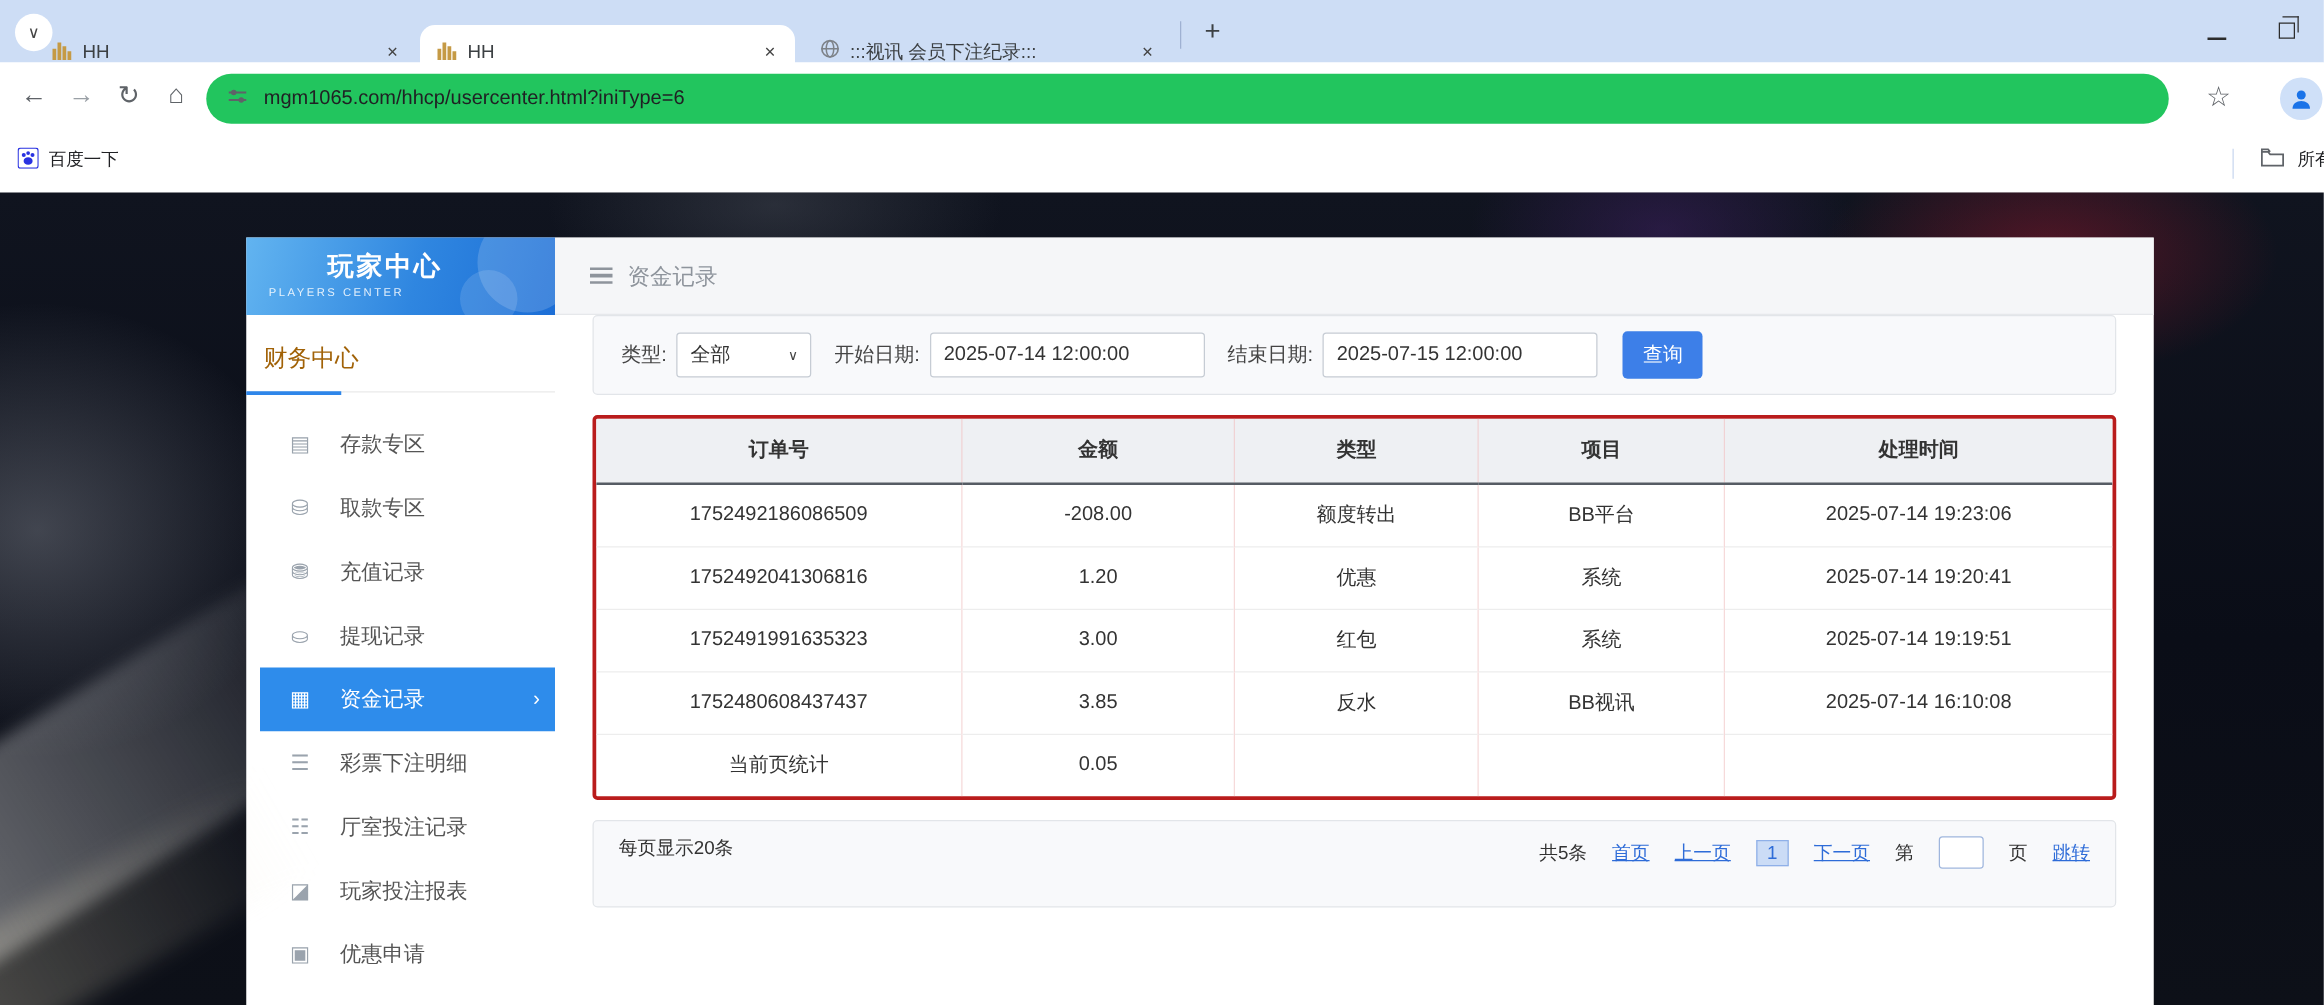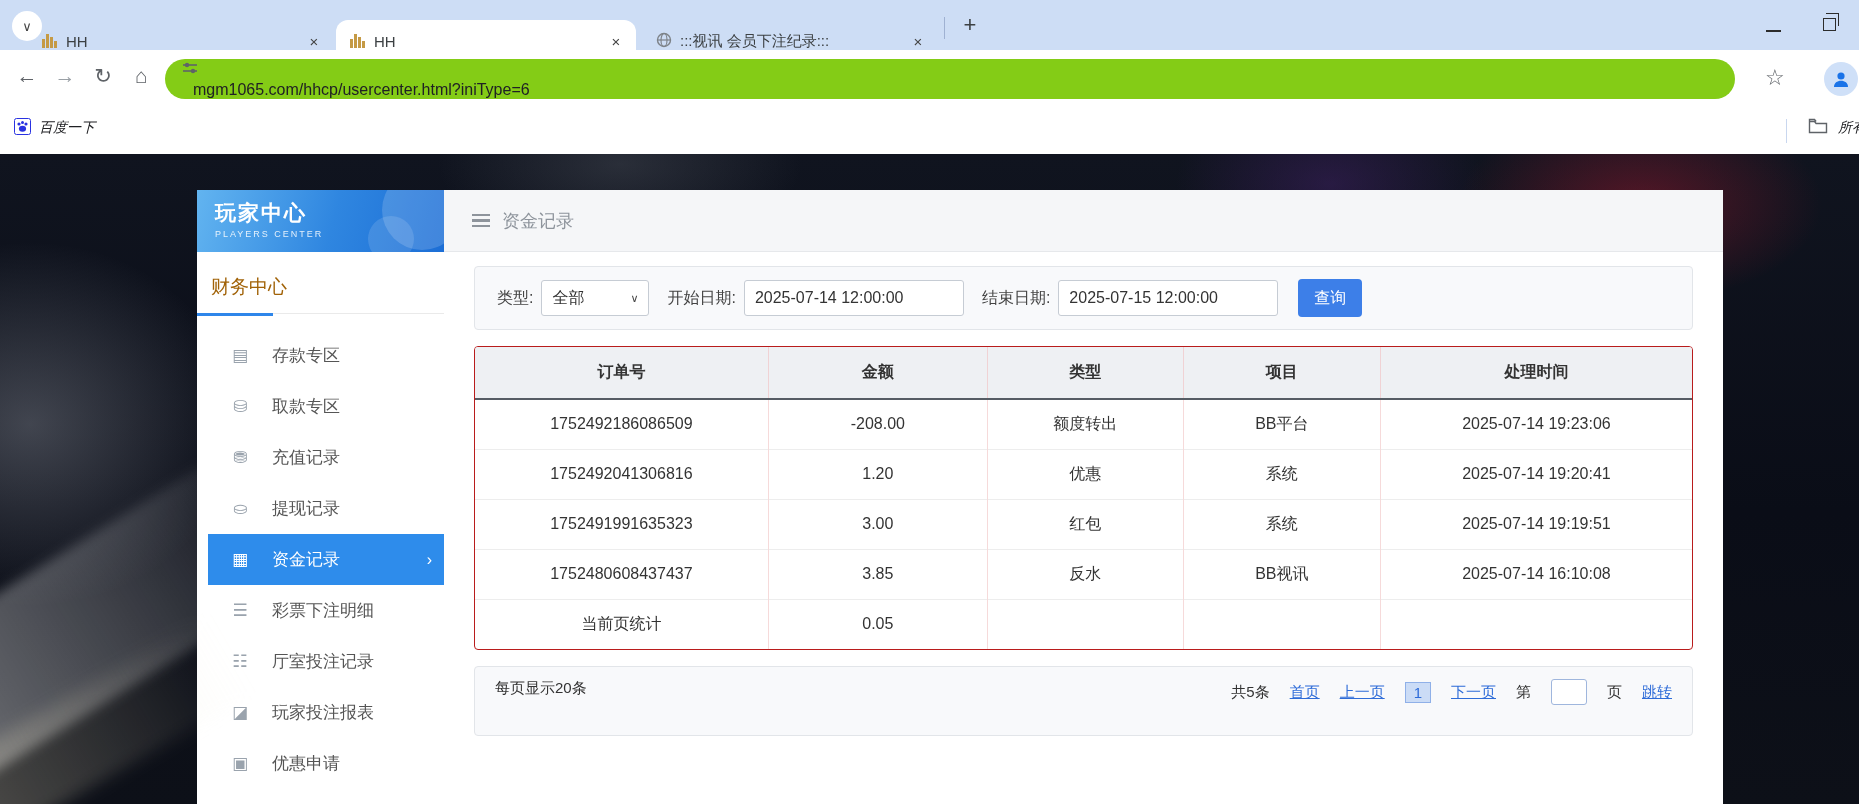--- a/index.html
+++ b/index.html
@@ -24,28 +24,28 @@
   .new-tab { position:absolute; left:956px; top:11px; width:28px; height:28px; color:#3c4043;
     font-size:22px; display:flex; align-items:center; justify-content:center; }
   .win-min { position:absolute; left:1766px; top:30px; width:15px; height:2px; background:#2c2c2c; }
   .win-restore { position:absolute; left:1823px; top:18px; width:13px; height:13px;
     border:1.8px solid #2c2c2c; background:transparent; }
   .win-restore::before { content:""; position:absolute; left:2px; top:-6px; width:12px; height:12px;
     border-top:1.8px solid #2c2c2c; border-right:1.8px solid #2c2c2c; }
 
   #addressbar { position:absolute; left:0; top:50px; width:1859px; height:58px; background:#fff; }
   .nav-ic { position:absolute; top:14px; font-size:21px; color:#5f6368; width:30px; text-align:center; }
-  .url-pill { position:absolute; left:165px; top:9px; width:1570px; height:40px; background:#84cc16;
-    border-radius:20px; display:flex; align-items:flex-start; padding:0 16px;flex-direction:column; }
+  .url-pill { position:absolute; left:165px; top:9px; width:1570px; height:40px; background:#22c55e;
+    border-radius:20px; display:flex; align-items:center; padding:0 16px; }
   .url-text { font-size:16px; color:#202124; margin-left:12px; }
   .star-ic { position:absolute; left:1765px; top:15px; font-size:22px; color:#5f6368; }
   .avatar { position:absolute; left:1824px; top:12px; width:34px; height:34px; border-radius:50%;
     background:#cfe0f8; display:flex; align-items:center; justify-content:center; }
 
-  #bookmarksbar { position:absolute; left:0; top:108px; width:1859px; height:46px; background:#fff;font-style:italic; }
+  #bookmarksbar { position:absolute; left:0; top:108px; width:1859px; height:46px; background:#fff; }
   .bm { position:absolute; left:14px; top:10px; display:flex; align-items:center; gap:8px;
     font-size:14px; color:#202124; }
   .bm-divider { position:absolute; left:1786px; top:11px; width:1px; height:24px; background:#c9d7ef; }
   .bm-right { position:absolute; left:1808px; top:10px; display:flex; align-items:center; gap:10px;
     font-size:14px; color:#202124; white-space:nowrap; }
 
   
   #page { position:absolute; left:0; top:154px; width:1859px; height:650px; overflow:hidden;
     background:
       radial-gradient(ellipse 260px 140px at 1640px 50px, rgba(140,25,45,.55), transparent 70%),
@@ -63,21 +63,21 @@
   #content { position:absolute; left:197px; top:36px; width:1526px; height:614px; display:flex; }
 
   
   #sidebar { width:247px; background:#fff; flex:none; display:flex; flex-direction:column; }
   .banner { height:62px; flex:none; position:relative; overflow:hidden; padding:9px 0 0 18px;
     background:linear-gradient(105deg,#62b4f0 0%, #2f86e0 55%, #1c6ed6 100%); }
   .banner::before { content:""; position:absolute; right:-18px; top:-20px; width:80px; height:80px;
     border-radius:50%; background:rgba(255,255,255,.16); }
   .banner::after { content:""; position:absolute; right:30px; top:26px; width:46px; height:46px;
     border-radius:50%; background:rgba(255,255,255,.13); }
-  .brand-title { color:#fff; font-size:21px; font-weight:bold; letter-spacing:2px; }
+  .brand-title { color:#fff; font-size:21px; font-weight:bold; letter-spacing:2px;margin-left:47px; }
   .brand-sub { color:rgba(255,255,255,.85); font-size:9px; letter-spacing:2px; margin-top:2px; }
   .fin-section { padding:22px 0 0 14px; }
   .fin-title { font-size:19px; color:#a16207; }
   .fin-underline-row { margin-top:13px; border-bottom:1px solid #eaeaea; position:relative; height:3px; }
   .fin-underline { position:absolute; left:0; top:0; width:76px; height:3px; background:#2e86ea; }
   .menu { margin-top:16px; }
   .menu-item { height:51px; margin-left:11px; display:flex; align-items:center; padding-left:20px;
     position:relative; }
   .menu-item .mi-icon { width:24px; text-align:center; font-size:17px; color:#9aa3ad; flex:none; }
   .menu-item .mi-label { margin-left:20px; font-size:17px; color:#555; }
@@ -88,34 +88,34 @@
 
   
   #main { flex:1; background:#fff; display:flex; flex-direction:column; overflow:hidden; }
   .main-header { height:62px; flex:none; background:#f5f6f8; border-bottom:1px solid #e6e8eb;
     display:flex; align-items:center; padding-left:28px; }
   .hamburger { width:18px; display:flex; flex-direction:column; gap:3px; }
   .hamburger i { display:block; height:2.5px; background:#8e949c; }
   .page-title { margin-left:12px; font-size:18px; color:#8e949c; }
   .main-body { padding:0 30px; }
 
-  .filterbox { margin-top:14px; height:64px; background:#f8f9fb; border:1px solid #e2e5e9;
+  .filterbox { height:64px; background:#f8f9fb; border:1px solid #e2e5e9;
     border-radius:4px; display:flex; align-items:center; padding:0 22px; font-size:16px; color:#444; }
   .sel { margin-left:8px; width:108px; height:36px; background:#fff; border:1px solid #c6ccd4;
     border-radius:3px; display:flex; align-items:center; justify-content:space-between;
     padding:0 10px; color:#333; }
   .sel .sel-arrow { font-size:11px; color:#444; }
   .flabel { margin-left:18px; }
   .finput { margin-left:8px; width:220px; height:36px; border:1px solid #c6ccd4; border-radius:3px;
     padding:0 10px; font-size:16px; color:#333; background:#fff;
     font-family:"Liberation Sans","DejaVu Sans",sans-serif; }
   .btn-search { margin-left:20px; width:64px; height:38px; background:#3d7fe8; color:#fff;
     border:none; border-radius:4px; font-size:16px; }
 
-  .tablebox { margin-top:16px; border:1px solid #b91c1c; border-radius:4px; overflow:hidden; }
+  .tablebox { margin-top:16px; border:3px solid #b91c1c; border-radius:4px; overflow:hidden; }
   table { width:100%; border-collapse:collapse; table-layout:fixed; }
   th { height:52px; background:#eef0f3; font-size:16px; font-weight:bold; color:#333;
     border-bottom:2px solid #565c64; border-right:1px solid #f0d2d4; }
   th:last-child { border-right:none; }
   td { height:50px; text-align:center; font-size:16px; color:#333;
     border-right:1px solid #f6dada; border-top:1px solid #ededed; }
   td:last-child { border-right:none; }
   tbody tr:first-child td { border-top:none; }
 
   .listfooter { margin-top:16px; height:70px; background:#f8f9fb; border:1px solid #e2e5e9;

